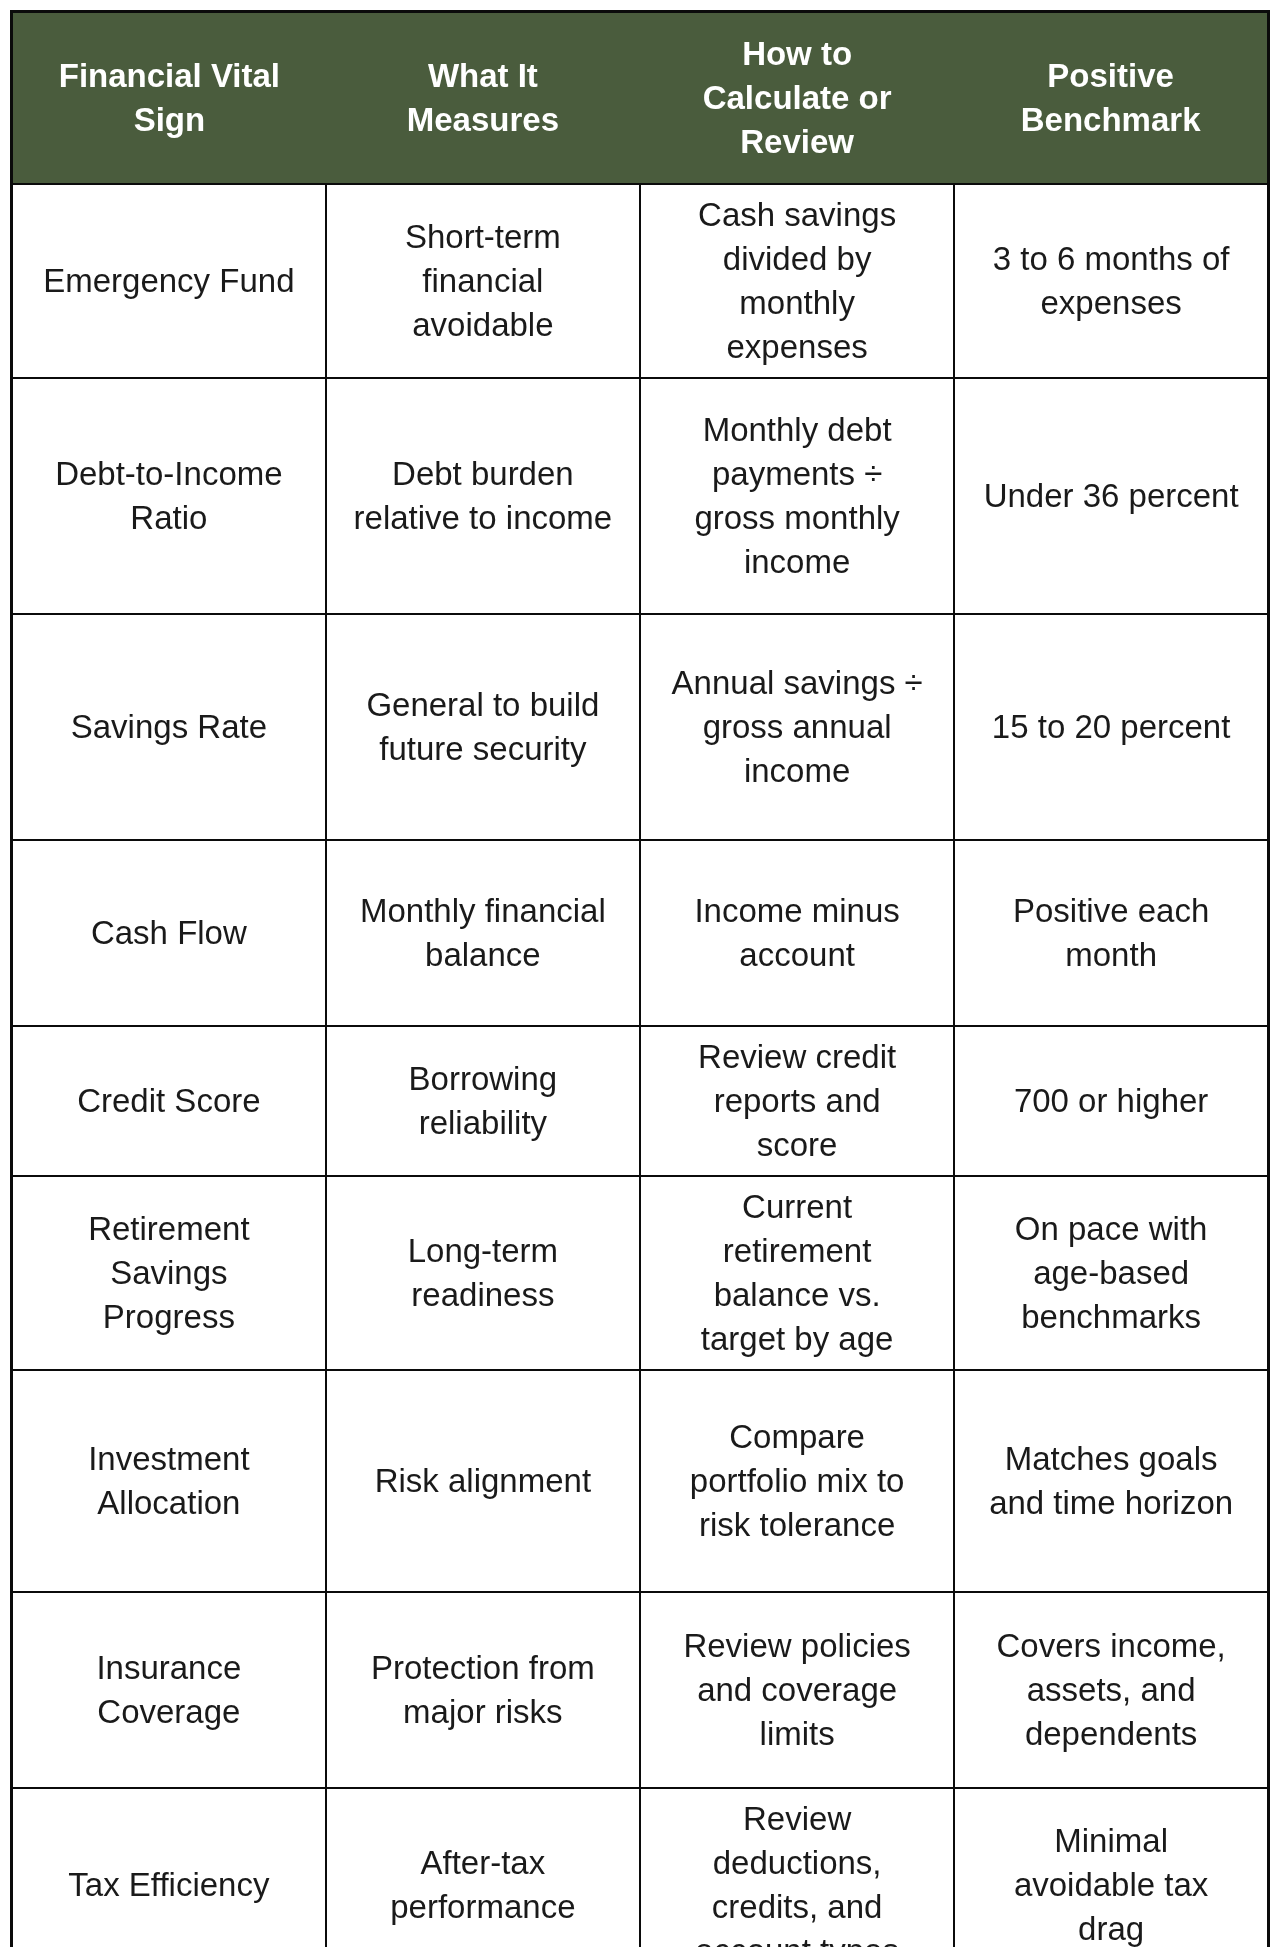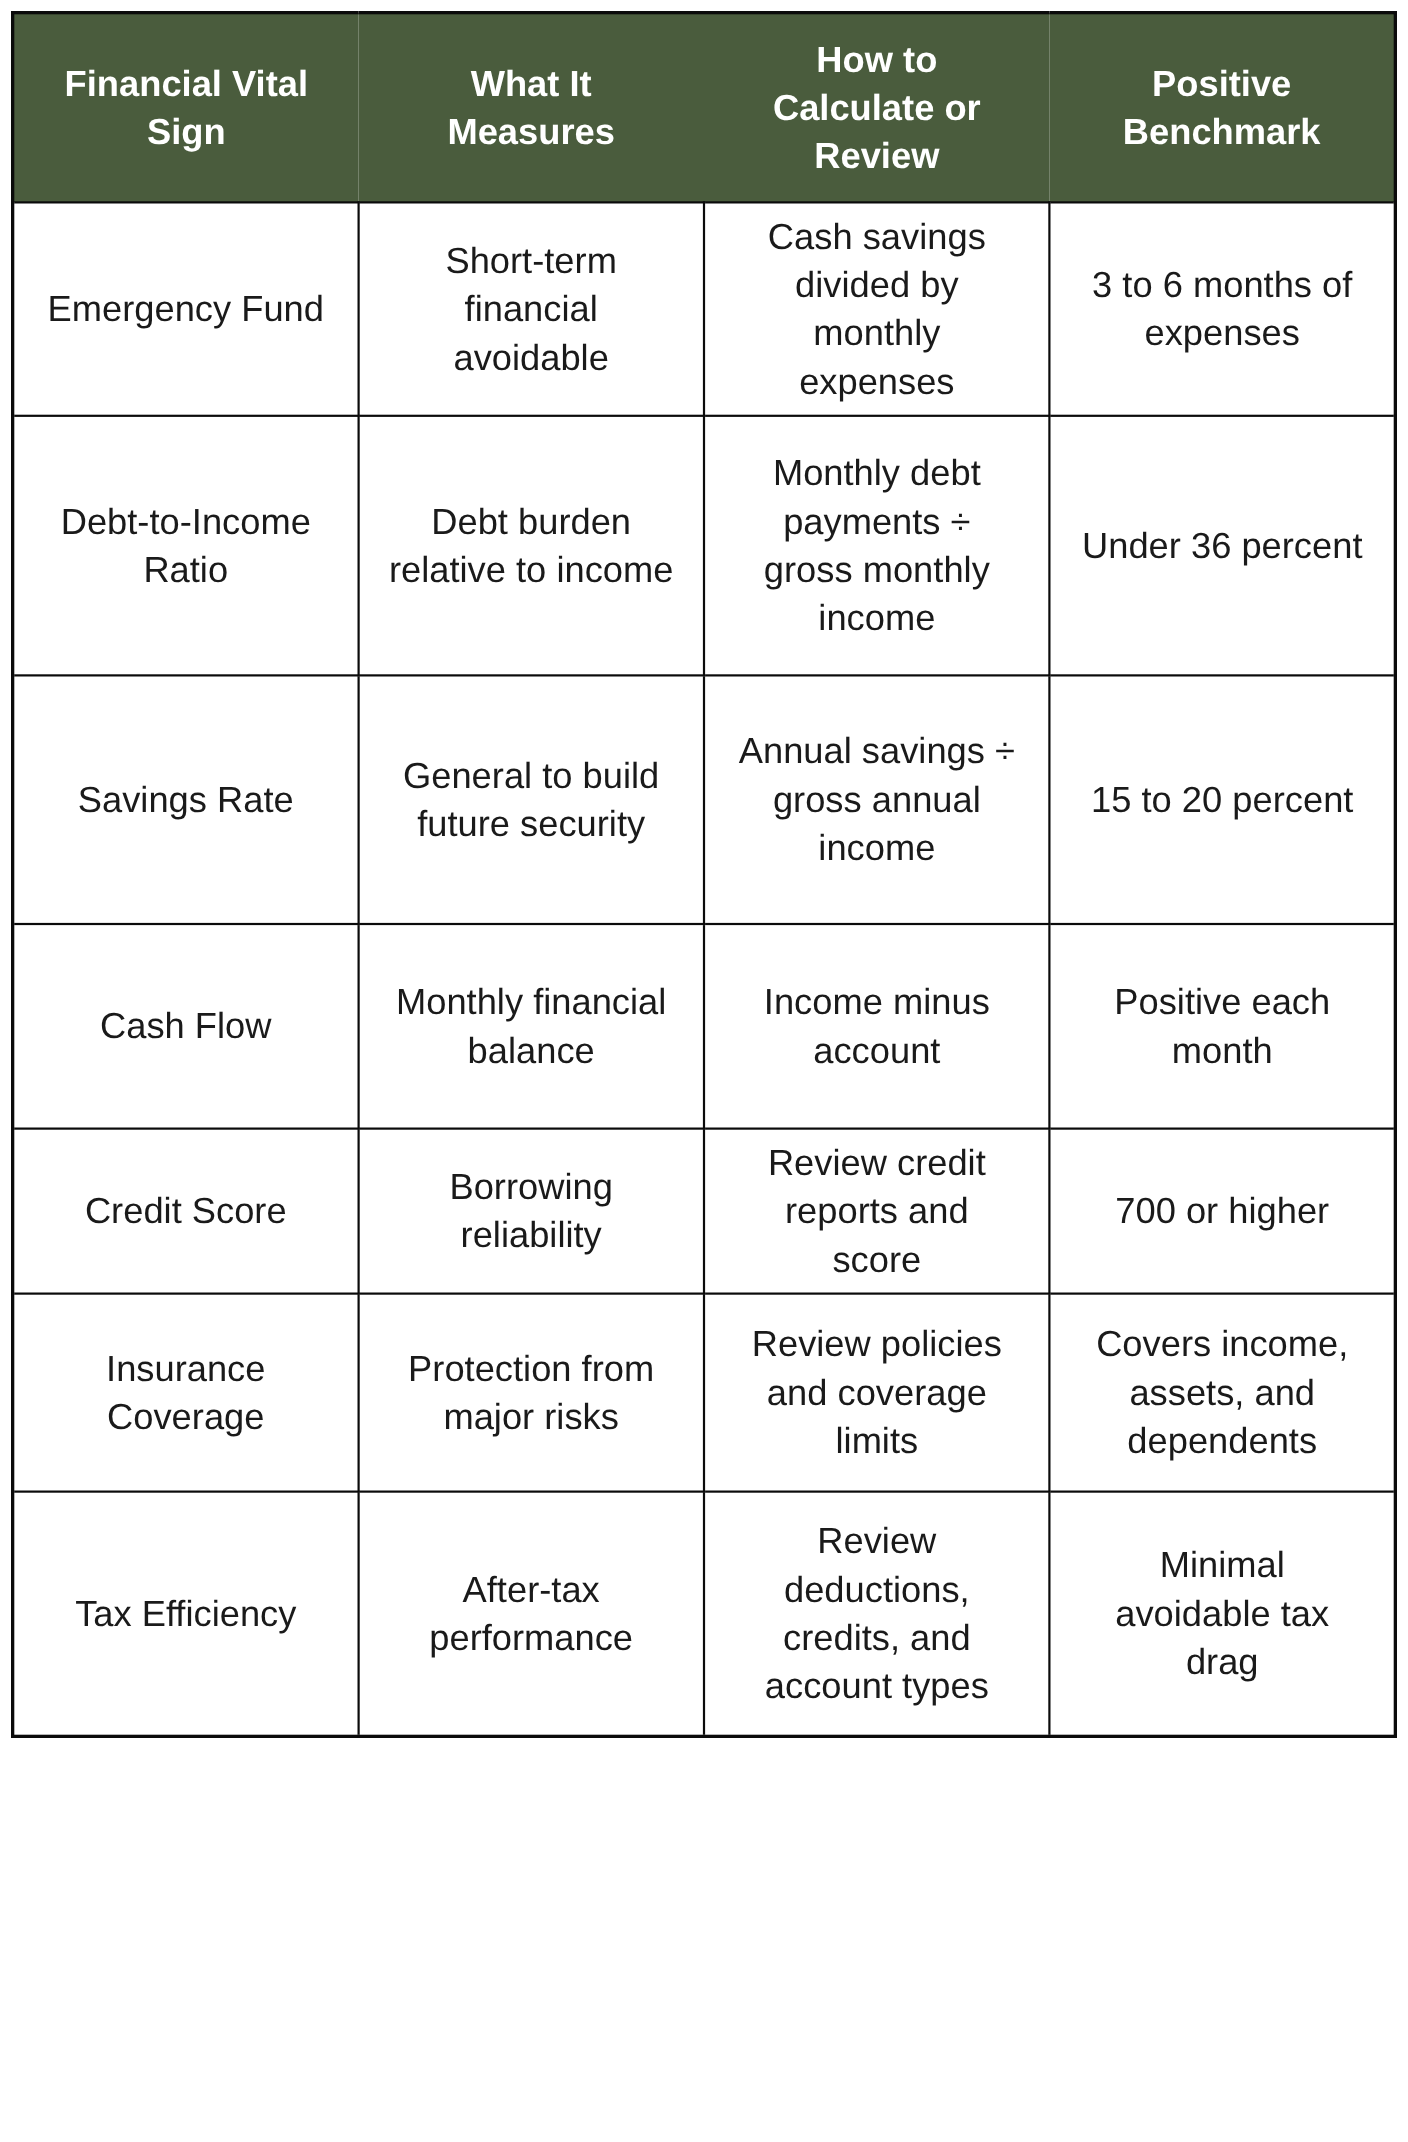--- a/index.html
+++ b/index.html
@@ -130,20 +130,44 @@
       <tr>
         <td>Credit Score</td>
         <td>Borrowing
 reliability</td>
         <td>Review credit
 reports and
 score</td>
         <td>700 or higher</td>
       </tr>
       <tr>
+        <td>Retirement
+Savings
+Progress</td>
+        <td>Long-term
+readiness</td>
+        <td>Current
+retirement
+balance vs.
+target by age</td>
+        <td>On pace with
+age-based
+benchmarks</td>
+      </tr>
+      <tr>
+        <td>Investment
+Allocation</td>
+        <td>Risk alignment</td>
+        <td>Compare
+portfolio mix to
+risk tolerance</td>
+        <td>Matches goals
+and time horizon</td>
+      </tr>
+      <tr>
         <td>Insurance
 Coverage</td>
         <td>Protection from
 major risks</td>
         <td>Review policies
 and coverage
 limits</td>
         <td>Covers income,
 assets, and
 dependents</td>

